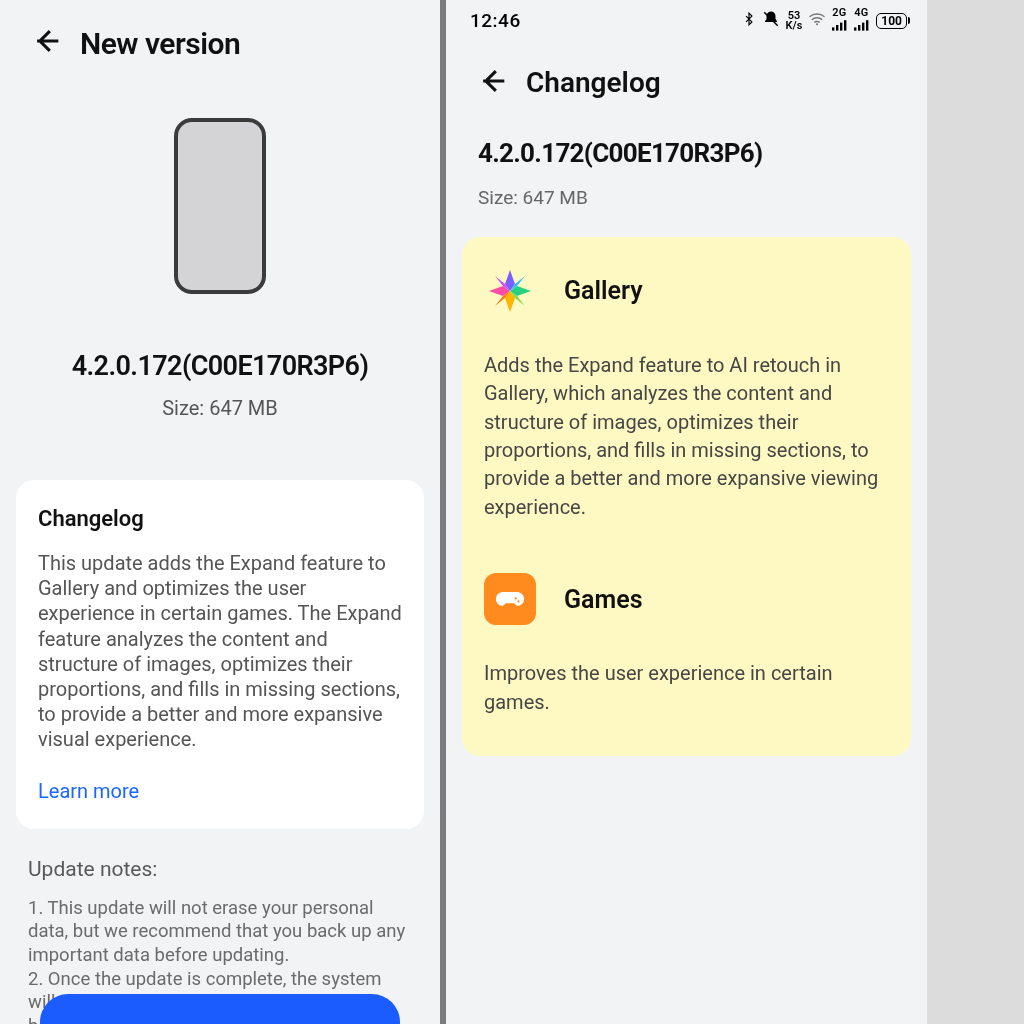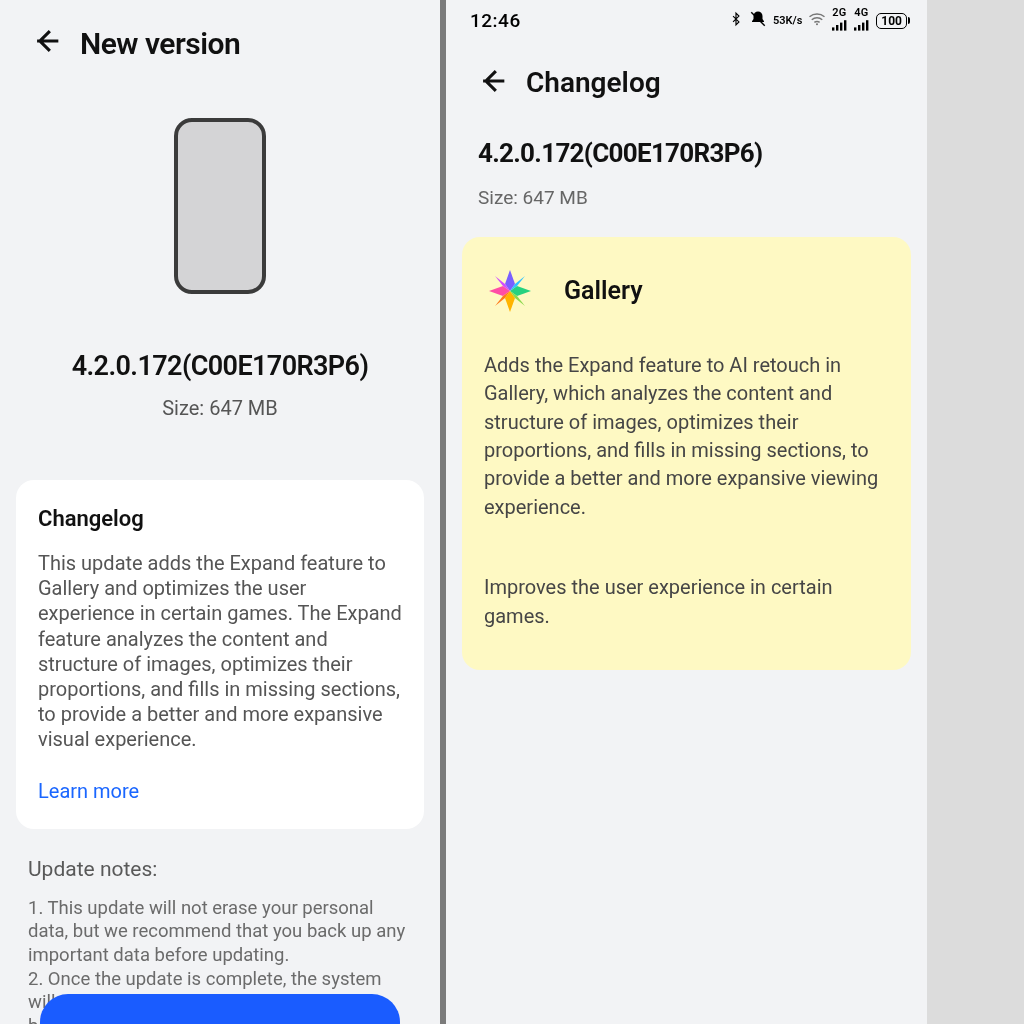--- a/index.html
+++ b/index.html
@@ -30,21 +30,21 @@
   .notes-block { margin: 28px 28px 0 28px; }
   .notes-title { font-size: 21px; color: #595959; margin-bottom: 16px; }
   .notes-body  { font-size: 18.5px; line-height: 1.28; color: #6b6b6b; }
 
   .update-btn { position: absolute; bottom: -26px; left: 50%; transform: translateX(-50%); width: 360px; height: 56px; background: #1a5cff; border-radius: 28px; }
 
   
   .status-bar { display: flex; justify-content: space-between; align-items: center; padding: 8px 20px 0 24px; font-size: 19px; color: #000; }
   .sb-left { font-weight: 500; letter-spacing: 0.5px; }
   .sb-right { display: flex; align-items: center; gap: 6px; font-size: 14px; }
-  .sb-kps { display: flex; flex-direction: row; align-items: center; line-height: 0.9; font-size: 11px; font-weight: 600; }
+  .sb-kps { display: flex; flex-direction: column; align-items: center; line-height: 0.9; font-size: 11px; font-weight: 600; }
   .sb-net { display: flex; flex-direction: column; line-height: 0.9; font-size: 11px; font-weight: 600; }
   .sb-bars svg { width: 16px; height: 14px; }
   .sb-batt { border: 1.6px solid #000; border-radius: 5px; padding: 0 4px; font-size: 12px; font-weight: 700; position: relative; text-align: center; }
   .sb-batt::after { content: ""; position: absolute; right: -4px; top: 3px; width: 2.5px; height: 7px; background: #000; border-radius: 0 2px 2px 0; }
 
   .rp-header { display: flex; align-items: center; gap: 16px; padding: 30px 24px 6px 30px; }
   .rp-title { font-size: 28px; font-weight: 600; color: #111; }
 
   .rp-version-block { padding: 30px 0 0 32px; }
   .rp-version { font-size: 26px; font-weight: 700; color: #111; letter-spacing: -0.7px; }
@@ -186,19 +186,27 @@
               <polygon points="10,40 18,30 25,25 20,32" fill="#ff7a1a"></polygon>
               <polygon points="10,10 20,18 25,25 18,20" fill="#d24dff"></polygon>
             </svg>
           </span>
           <span class="feat-title">Gallery</span>
         </div>
         <div class="feat-body">Adds the Expand feature to AI retouch in Gallery, which analyzes the content and structure of images, optimizes their proportions, and fills in missing sections, to provide a better and more expansive viewing experience.</div>
       </div>
 
       <div class="feat">
+        <div class="feat-head">
+          <span class="icon-box icon-games">
+            <svg viewBox="0 0 24 24">
+                <path d="M7 7h10a5 5 0 015 5 5 5 0 01-5 5l-2-2h-6l-2 2a5 5 0 01-5-5 5 5 0 015-5zM7 11v2m-1-1h2m8-1.2a.8.8 0 100 1.6.8.8 0 000-1.6zm2 2a.8.8 0 100 1.6.8.8 0 000-1.6z"></path>
+              </svg>
+          </span>
+          <span class="feat-title">Games</span>
+        </div>
         <div class="feat-body">Improves the user experience in certain games.</div>
       </div>
 
     </div>
   </div>
 
 </div>
 
 </body></html>

